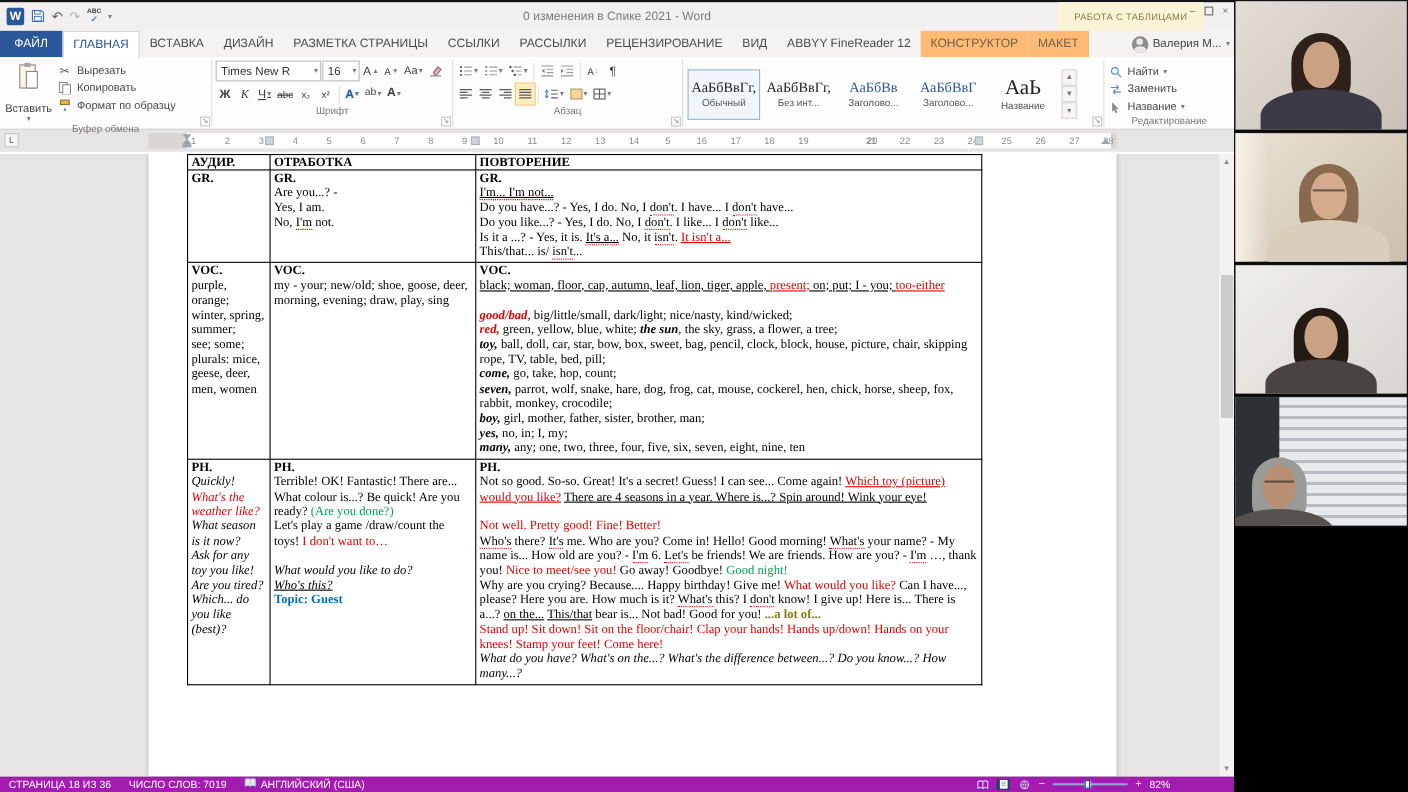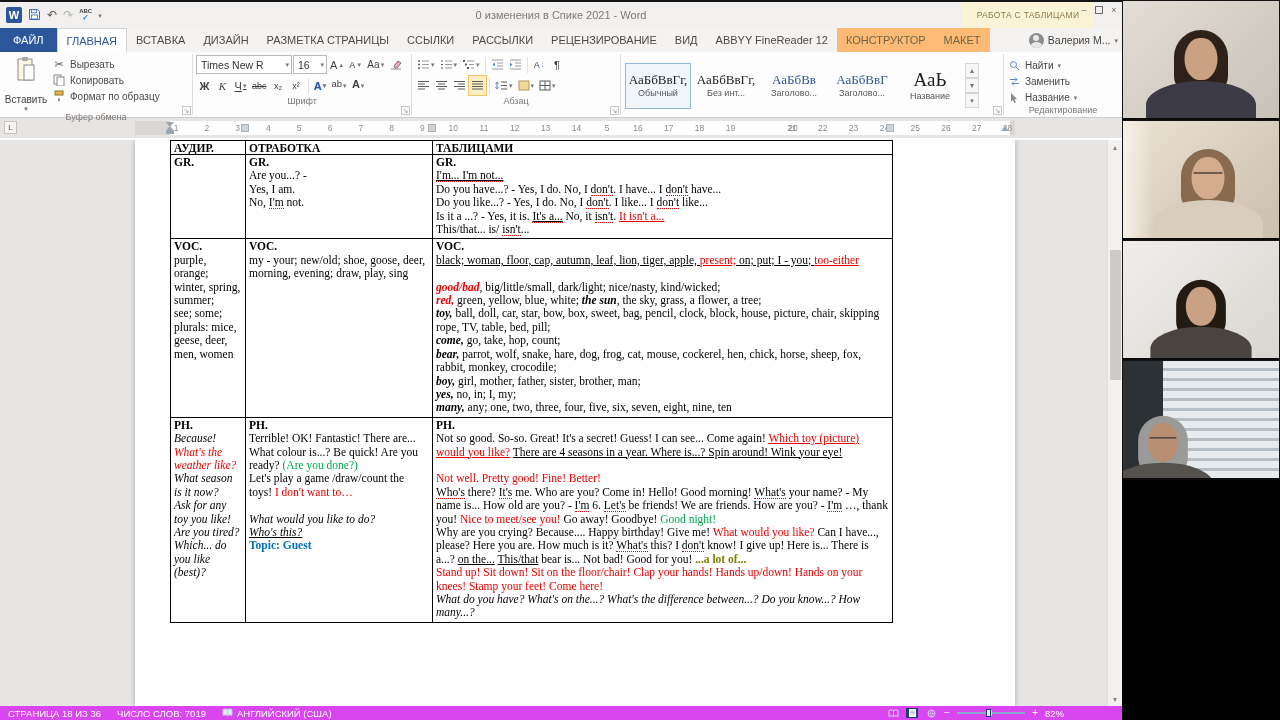--- a/index.html
+++ b/index.html
@@ -99,21 +99,21 @@
   .tl{min-height:13.4px}
   .b{font-weight:bold}.i{font-style:italic}.u{text-decoration:underline}
   .w{border-bottom:1px dotted var(--red)}
   .red{color:var(--red)}.green{color:var(--green)}.blue{color:var(--blue)}.olive{color:var(--olive)}
   .v-scroll{position:absolute;right:0;top:0;width:15px;height:100%;background:#f3f2f1;border-left:1px solid #e1dfdd}
   .v-scroll .arr{position:absolute;left:0;width:100%;height:14px;font-size:7px;color:#8a8a8a;display:flex;align-items:center;justify-content:center}
   .v-scroll .arr.up{top:0}.v-scroll .arr.dn{bottom:0}
   .v-thumb{position:absolute;left:2px;width:11px;top:110px;height:130px;background:#cdcbc9;border-radius:1px}
 
   
-  #statusbar{position:absolute;left:0;bottom:0;width:1122px;height:14px;background:#d946ef;display:flex;align-items:center;color:#fff;font-size:9.5px;padding-left:8px;gap:16px}
+  #statusbar{position:absolute;left:0;bottom:0;width:1122px;height:14px;background:#a21caf;display:flex;align-items:center;color:#fff;font-size:9.5px;padding-left:8px;gap:16px}
   .sb-item{white-space:nowrap;display:flex;align-items:center;gap:4px}
   .sb-right{margin-left:auto;display:flex;align-items:center;gap:7px;padding-right:58px}
   .view-ic{width:12px;height:10px;display:flex;align-items:center;justify-content:center}
   .view-ic.sel{background:#1e3f73}
   .zoom-track{position:relative;width:68px;height:2px;background:#8fa6cc}
   .zoom-notch{position:absolute;left:50%;top:-2px;width:1px;height:6px;background:#c7d3e8}
   .zoom-thumb{position:absolute;left:42%;top:-3px;width:5px;height:8px;background:#eef1f7;border:1px solid #1e3f73}
   .zoom-sign{font-size:10px;line-height:1}
 
   
@@ -502,21 +502,21 @@
         <table class="lesson">
           <colgroup>
               <col class="c1">
               <col class="c2">
               <col class="c3">
             </colgroup>
           <thead>
             <tr>
               <th>АУДИР.</th>
               <th>ОТРАБОТКА</th>
-              <th>ТАБЛИЦАМИ</th>
+              <th>ПОВТОРЕНИЕ</th>
             </tr>
           </thead>
           <tbody>
             <tr class="r0">
               <td>
                   <div class="tl"><span class="b">GR.</span></div>
                 </td>
               <td>
                   <div class="tl"><span class="b">GR.</span></div>
                   <div class="tl"><span>Are you...? -</span></div>
@@ -545,30 +545,30 @@
                   <div class="tl"><span>my - your; new/old; shoe, goose, deer, morning, evening; draw, play, sing</span></div>
                 </td>
               <td>
                   <div class="tl"><span class="b">VOC.</span></div>
                   <div class="tl"><span class="u">black; woman, floor, cap, autumn, leaf, lion, tiger, apple, </span><span class="red u">present;</span><span class="u"> on; put; I - you; </span><span class="red u">too-either</span></div>
                   <div class="tl">&nbsp;</div>
                   <div class="tl"><span class="red b i">good/bad</span><span>, big/little/small, dark/light; nice/nasty, kind/wicked;</span></div>
                   <div class="tl"><span class="red b i">red,</span><span>  green, yellow, blue, white; </span><span class="b i">the sun</span><span>, the sky, grass, a flower, a tree;</span></div>
                   <div class="tl"><span class="b i">toy,</span><span>  ball, doll, car, star, bow, box, sweet, bag, pencil, clock, block, house, picture, chair, skipping rope, TV, table, bed, pill;</span></div>
                   <div class="tl"><span class="b i">come,</span><span> go, take, hop, count;</span></div>
-                  <div class="tl"><span class="b i">bear,</span><span> parrot, wolf, snake, hare, dog, frog, cat, mouse, cockerel, hen, chick, horse, sheep, fox, rabbit, monkey, crocodile;</span></div>
+                  <div class="tl"><span class="b i">seven,</span><span> parrot, wolf, snake, hare, dog, frog, cat, mouse, cockerel, hen, chick, horse, sheep, fox, rabbit, monkey, crocodile;</span></div>
                   <div class="tl"><span class="b i">boy,</span><span> girl, mother, father, sister, brother, man;</span></div>
                   <div class="tl"><span class="b i">yes,</span><span> no, in; I, my;</span></div>
                   <div class="tl"><span class="b i">many,</span><span> any; one, two, three, four, five, six, seven, eight, nine, ten</span></div>
                 </td>
             </tr>
             <tr class="r2">
               <td>
                   <div class="tl"><span class="b">PH.</span></div>
-                  <div class="tl"><span class="i">Because!</span></div>
+                  <div class="tl"><span class="i">Quickly!</span></div>
                   <div class="tl"><span class="red i">What's the weather like?</span></div>
                   <div class="tl"><span class="i">What season is it now?</span></div>
                   <div class="tl"><span class="i">Ask for any toy you like!</span></div>
                   <div class="tl"><span class="i">Are you tired?</span></div>
                   <div class="tl"><span class="i">Which... do you like (best)?</span></div>
                 </td>
               <td>
                   <div class="tl"><span class="b">PH.</span></div>
                   <div class="tl"><span>Terrible! OK! Fantastic!  There are...</span></div>
                   <div class="tl"><span>What colour is...? Be quick! Are you ready? </span><span class="green">(Are you done?)</span></div>

